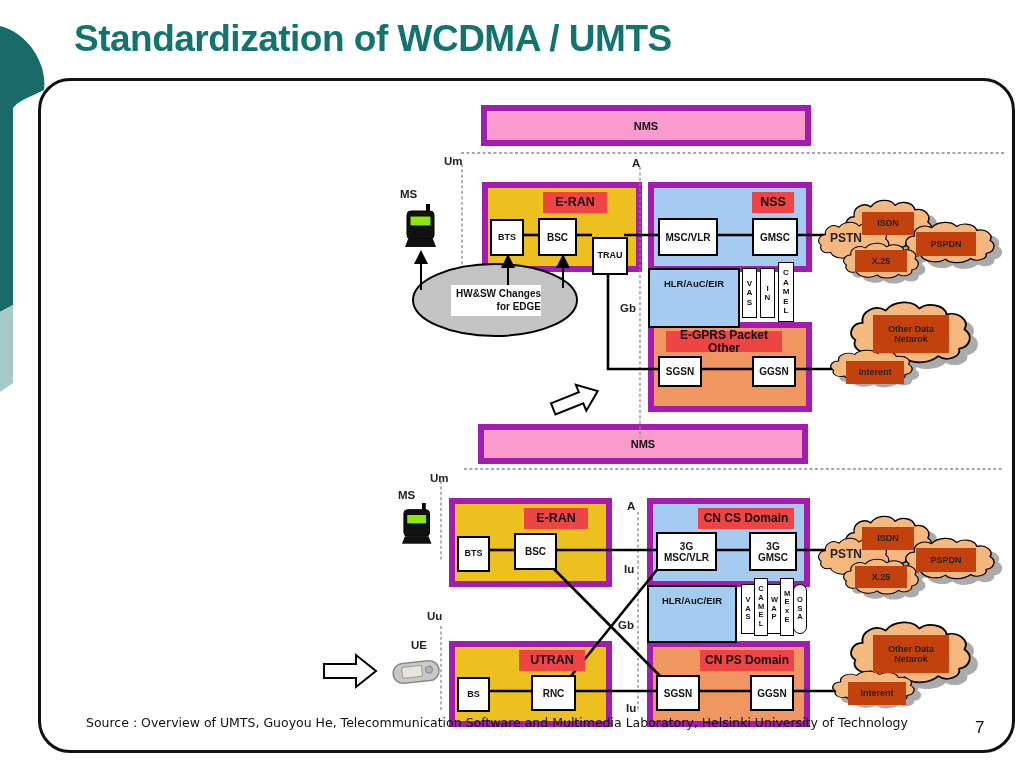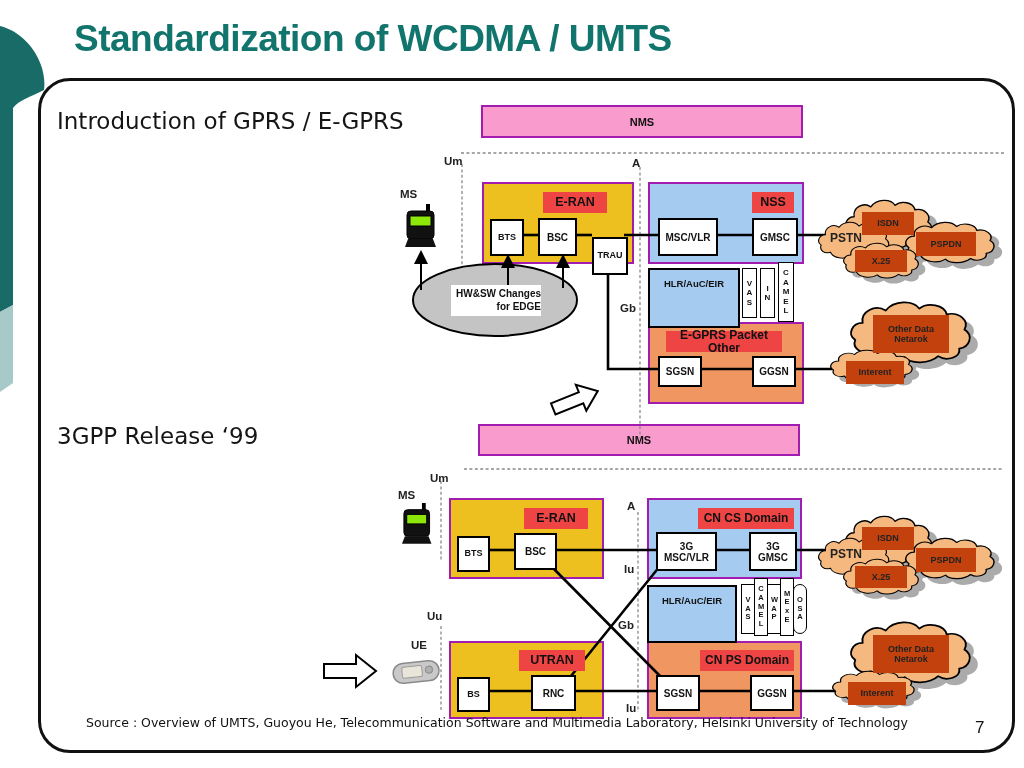--- a/index.html
+++ b/index.html
@@ -11,21 +11,21 @@
   
   #content-box{left:38px;top:78px;width:971px;height:669px;background:#fff;
     border:3px solid #111;border-radius:32px;z-index:1;}
   
   #page-title{left:74px;top:18px;font-size:37px;font-weight:bold;color:#12756D;
     letter-spacing:-0.5px;z-index:5;}
   .heading{font-family:"DejaVu Sans",sans-serif;font-size:23px;color:#151515;z-index:5;}
   #src-line{left:86px;top:715px;font-family:"DejaVu Sans",sans-serif;font-size:12.5px;color:#111;z-index:6;}
   #page-num{left:975px;top:718px;font-size:17px;color:#111;z-index:6;}
   
-  .bigbox{position:absolute;border:2px solid #a21caf;z-index:2;}
+  .bigbox{position:absolute;border:6px solid #a21caf;z-index:2;}
   .nms{background:#F99BCD;display:flex;align-items:center;justify-content:center;
     font-weight:bold;font-size:11px;color:#111;}
   .yellow{background:#EDC01F;} .blue{background:#A6CBF0;} .orange{background:#F09660;}
   #diagram-svg{left:0;top:0;z-index:3;pointer-events:none;}
   .node{position:absolute;background:#fff;border:2px solid #000;z-index:4;
     display:flex;align-items:center;justify-content:center;text-align:center;
     font-weight:bold;font-size:10px;color:#111;line-height:1.1;}
   .chip{position:absolute;background:#ef4444;z-index:4;display:flex;align-items:center;
     justify-content:center;text-align:center;font-weight:bold;font-size:12.5px;color:#111;line-height:1.05;}
   .iface{position:absolute;z-index:4;font-weight:bold;font-size:11.5px;color:#222;}
@@ -50,22 +50,20 @@
 <div id="slide">
 
   <svg id="band-svg" class="abs" width="120" height="420" viewBox="0 0 120 420">
     <path d="M0,26 C20,31 36,48 42,68 C44,75 45,83 44,90 C30,97 19,100 13,108 L13,305 L0,312 Z" fill="#186B66"></path>
     <path d="M13,305 L0,312 L0,392 L13,383 Z" fill="#A7C9C7"></path>
   </svg>
 
   <div id="content-box" class="abs"></div>
 
   <div id="page-title" class="abs">Standardization of WCDMA / UMTS</div>
-  <div class="abs heading" style="left:57px;top:108px;">Introduction of GPRS / E-GPRS</div>
-  <div class="abs heading" style="left:57px;top:423px;">3GPP Release ‘99</div>
   <div id="src-line" class="abs">Source : Overview of UMTS, Guoyou He, Telecommunication Software and Multimedia Laboratory, Helsinki University of Technology</div>
   <div id="page-num" class="abs">7</div>
 
   <div class="bigbox nms" style="left:481px;top:105px;width:318px;height:29px;">
     <span>NMS</span>
   </div>
 
   <div class="iface" style="left:444px;top:155px;">Um</div>
   <div class="iface" style="left:632px;top:157px;">A</div>
   <div class="iface" style="left:620px;top:302px;">Gb</div>

